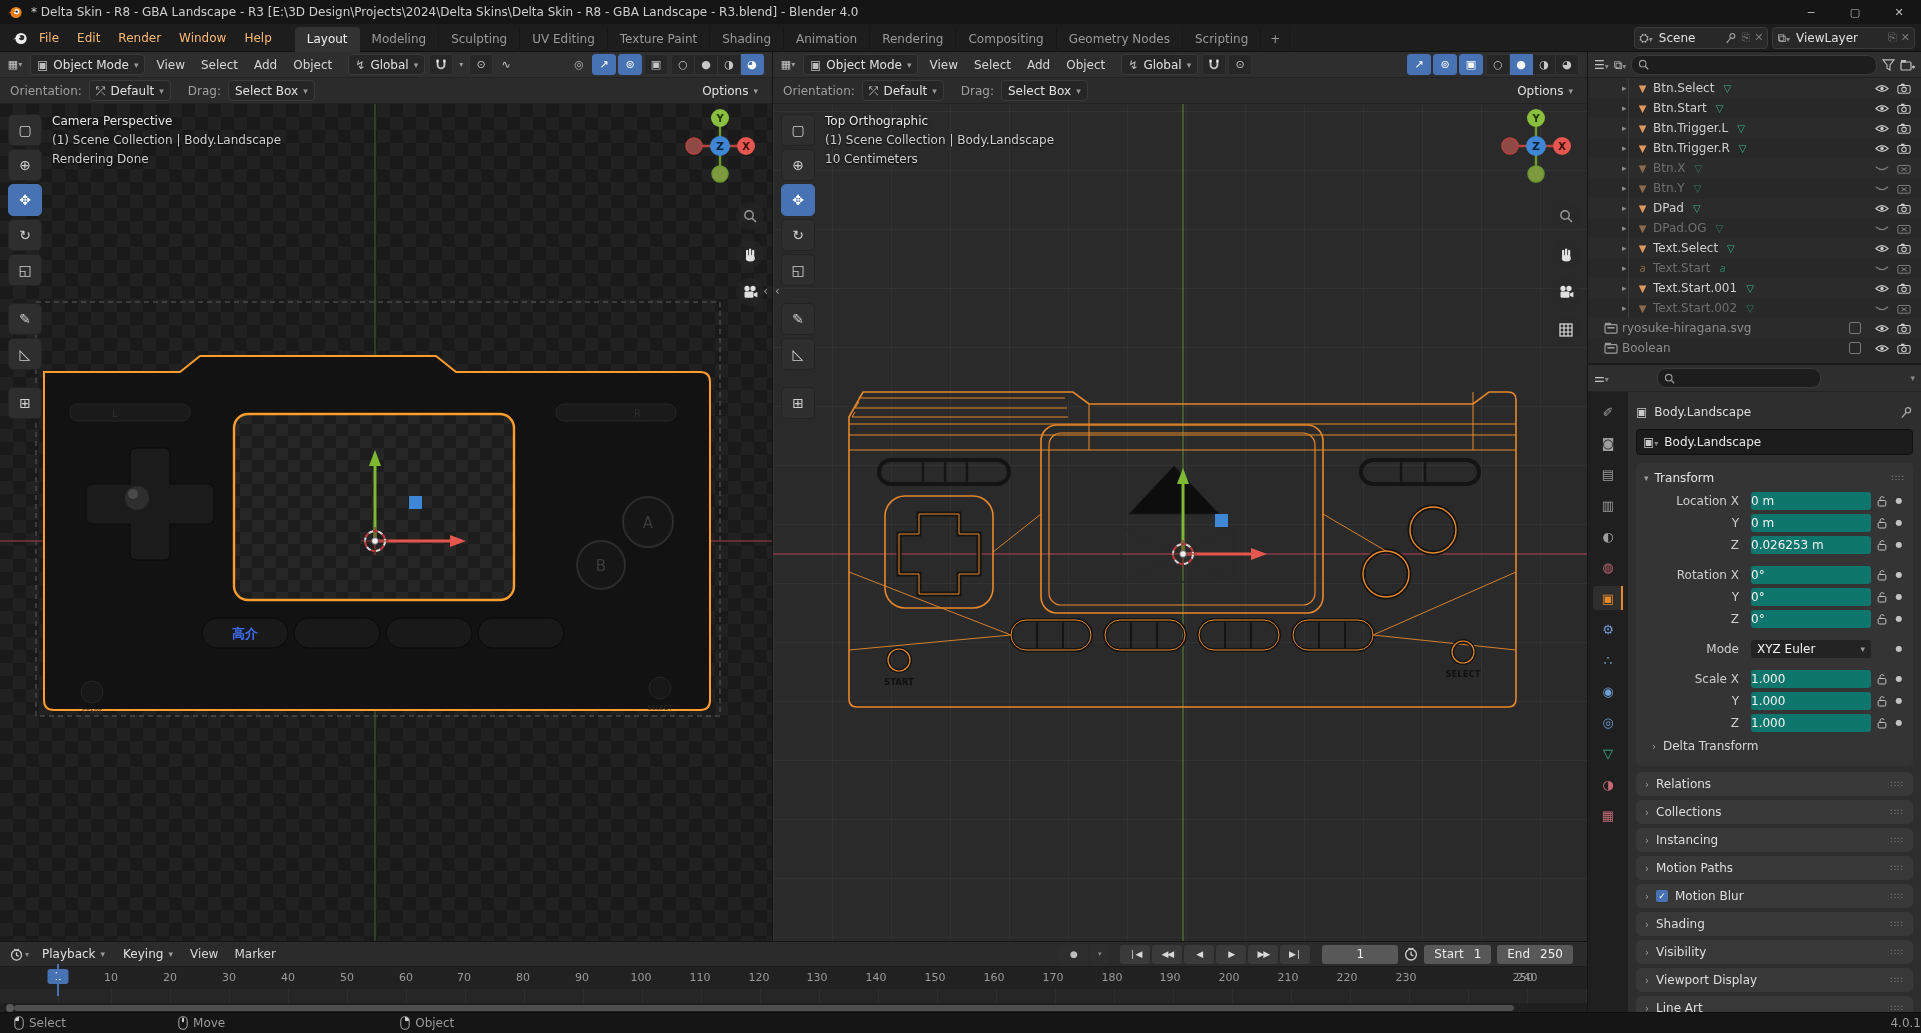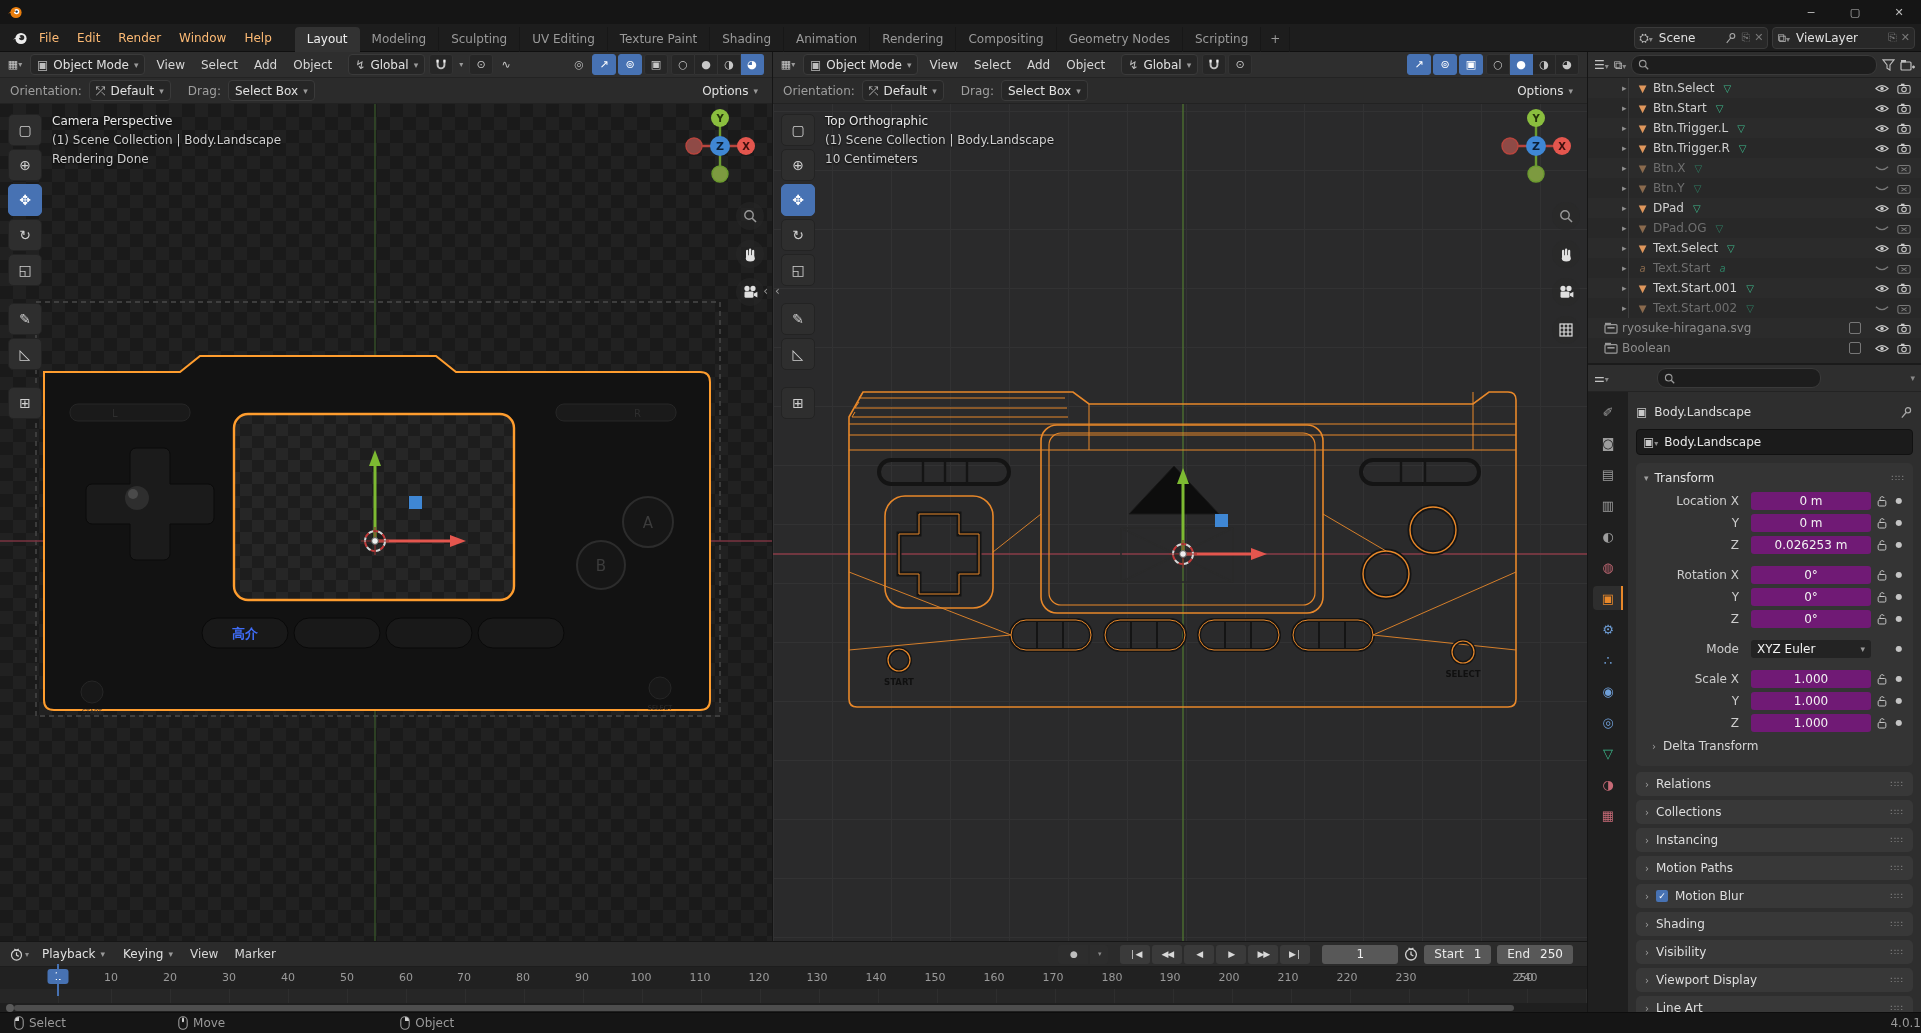--- a/index.html
+++ b/index.html
@@ -87,21 +87,21 @@
   .ptab.pink{color:#c66a76;}
   .pcontent{position:absolute;left:40px;top:27px;right:0;bottom:0;overflow:hidden;padding:8px 8px 0 8px;box-sizing:border-box;}
   .crumb{display:flex;align-items:center;gap:7px;height:24px;color:#dcdcdc;}
   .crumb .pinic{margin-left:auto;color:#9a9a9a;}
   .namefield{display:flex;align-items:center;gap:6px;height:24px;background:#1b1b1b;border:1px solid #111;border-radius:4px;margin:5px 0 8px;padding:0 6px;color:#e6e6e6;}
   .panelbox{background:#343434;border-radius:5px;margin-bottom:6px;padding:4px 8px 8px;}
   .panelhead{display:flex;align-items:center;gap:6px;height:22px;color:#e4e4e4;}
   .grip{margin-left:auto;color:#8a8a8a;font-size:9px;letter-spacing:1px;}
   .trow{display:flex;align-items:center;height:21px;margin:1px 0;}
   .trow .tl{width:95px;text-align:right;color:#cdcdcd;padding-right:12px;flex:none;}
-  .trow .tv{flex:1;height:18px;background:#701a75;border-radius:3px;color:#f2f2f2;text-align:center;line-height:18px;}
+  .trow .tv{flex:1;height:18px;background:#0f766e;border-radius:3px;color:#f2f2f2;text-align:left;line-height:18px;}
   .trow .tlock{width:22px;text-align:center;color:#c4c4c4;flex:none;}
   .trow .tdot{width:12px;text-align:center;color:#c4c4c4;font-size:8px;flex:none;}
   .trow.grp{margin-top:9px;}
   .tv.drop{background:#232323;text-align:left;padding:0 6px;display:flex;align-items:center;}
   .tv.drop .car{margin-left:auto;color:#9a9a9a;font-size:9px;}
   .cpanel{background:#383838;border-radius:5px;height:24px;display:flex;align-items:center;gap:7px;padding:0 9px;margin-bottom:4px;color:#dedede;}
   .cpanel .exp{color:#9f9f9f;font-size:10px;}
   .subpanel{display:flex;align-items:center;gap:7px;height:24px;color:#d6d6d6;padding-left:8px;}
   .mbcheck{width:12px;height:12px;background:#4772b3;border-radius:2px;color:#fff;font-size:9px;display:flex;align-items:center;justify-content:center;}
   
@@ -236,20 +236,21 @@
 
 <div class="app">
 
   <div class="abs titlebar">
     <svg class="ic" width="16" height="16" viewBox="0 0 16 16" style="margin-left:7px">
       <circle cx="9" cy="8.5" r="5.6" fill="#e87d0d"></circle>
         <circle cx="9.6" cy="7.6" r="2.7" fill="#fff"></circle>
         <circle cx="9.6" cy="7.6" r="1.2" fill="#12365c"></circle>
         <path d="M1,9.5 L7,5.5 9,7.5 Z" fill="#e87d0d"></path>
     </svg>
+    <span class="ttext">* Delta Skin - R8 - GBA Landscape - R3 [E:\3D Design\Projects\2024\Delta Skins\Delta Skin - R8 - GBA Landscape - R3.blend] - Blender 4.0</span>
     <div class="winbtns">
       <div class="winbtn">─</div>
       <div class="winbtn">▢</div>
       <div class="winbtn close">✕</div>
     </div>
   </div>
 
   <div class="abs topbar">
     <svg class="ic" width="20" height="16" viewBox="0 0 16 16" style="margin-left:10px">
       <circle cx="9" cy="8.5" r="5.6" fill="#ececec"></circle>

